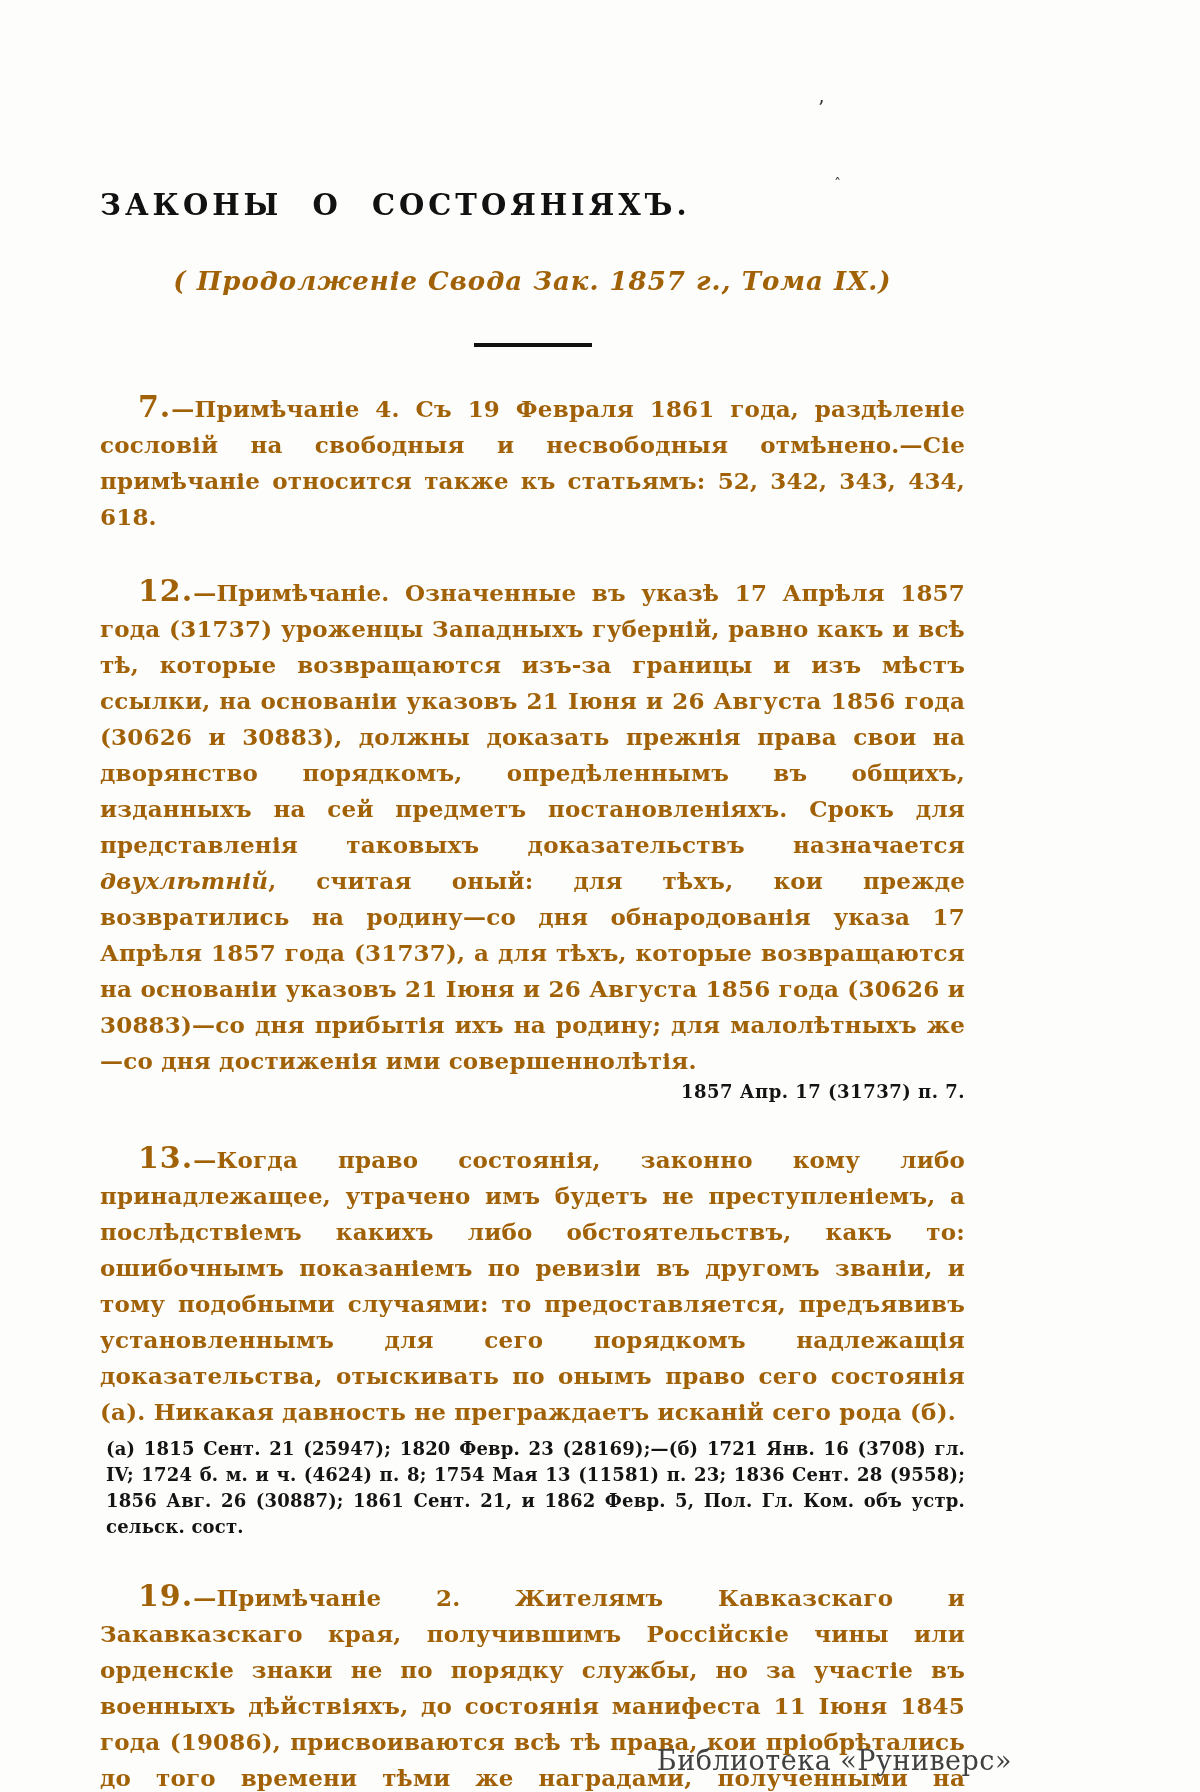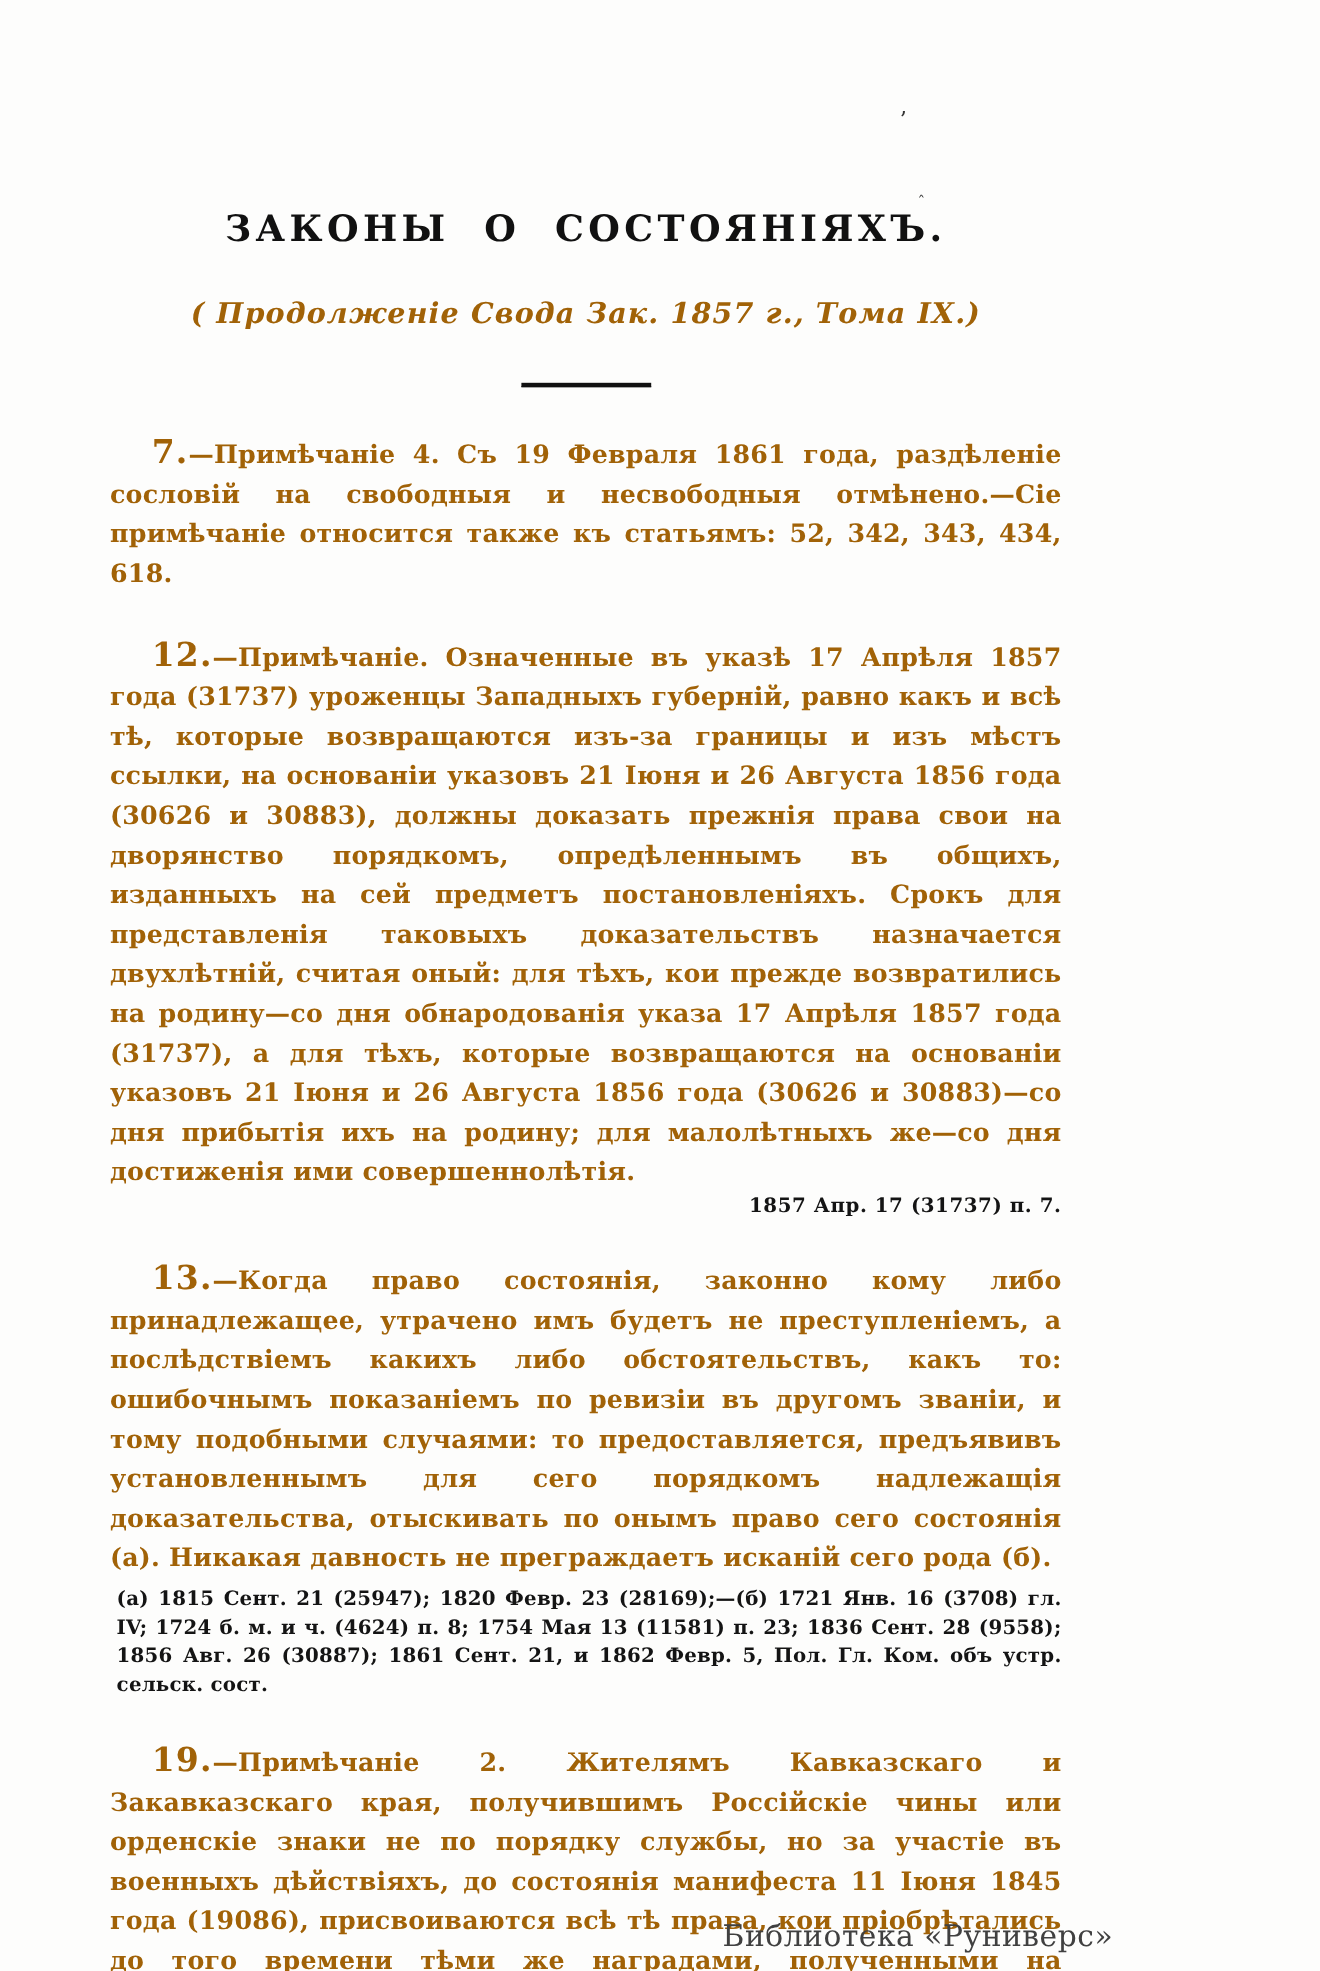--- a/index.html
+++ b/index.html
@@ -17,22 +17,21 @@
     color: #141414;
     font-family: "DejaVu Serif", serif;
   }
   .content {
     margin-left: 100px;
     width: 865px;
   }
   .title {
     margin: 0;
     padding-top: 188px;
-    text-align: center;
-    font-size: 33px;
+    font-size: 29px;
     font-weight: bold;
     letter-spacing: 4px;
     word-spacing: 16px;
     color: #111;
   }
   .subtitle {
     margin-top: 44px;
     text-align: center;
     font-size: 26px;
     font-style: italic;
@@ -61,20 +60,21 @@
     text-align: justify;
     text-indent: 38px;
     letter-spacing: 0.2px;
     color: #a16207;
   }
   .para .num {
     font-size: 30px;
     letter-spacing: 1px;
   }
   .para .it {
+    font-style: italic;
     margin-top: 41px;
   }
   .citation {
     margin-top: 2px;
     text-align: right;
     font-size: 18px;
     font-weight: bold;
     letter-spacing: 0.5px;
   }
   .footnote {

